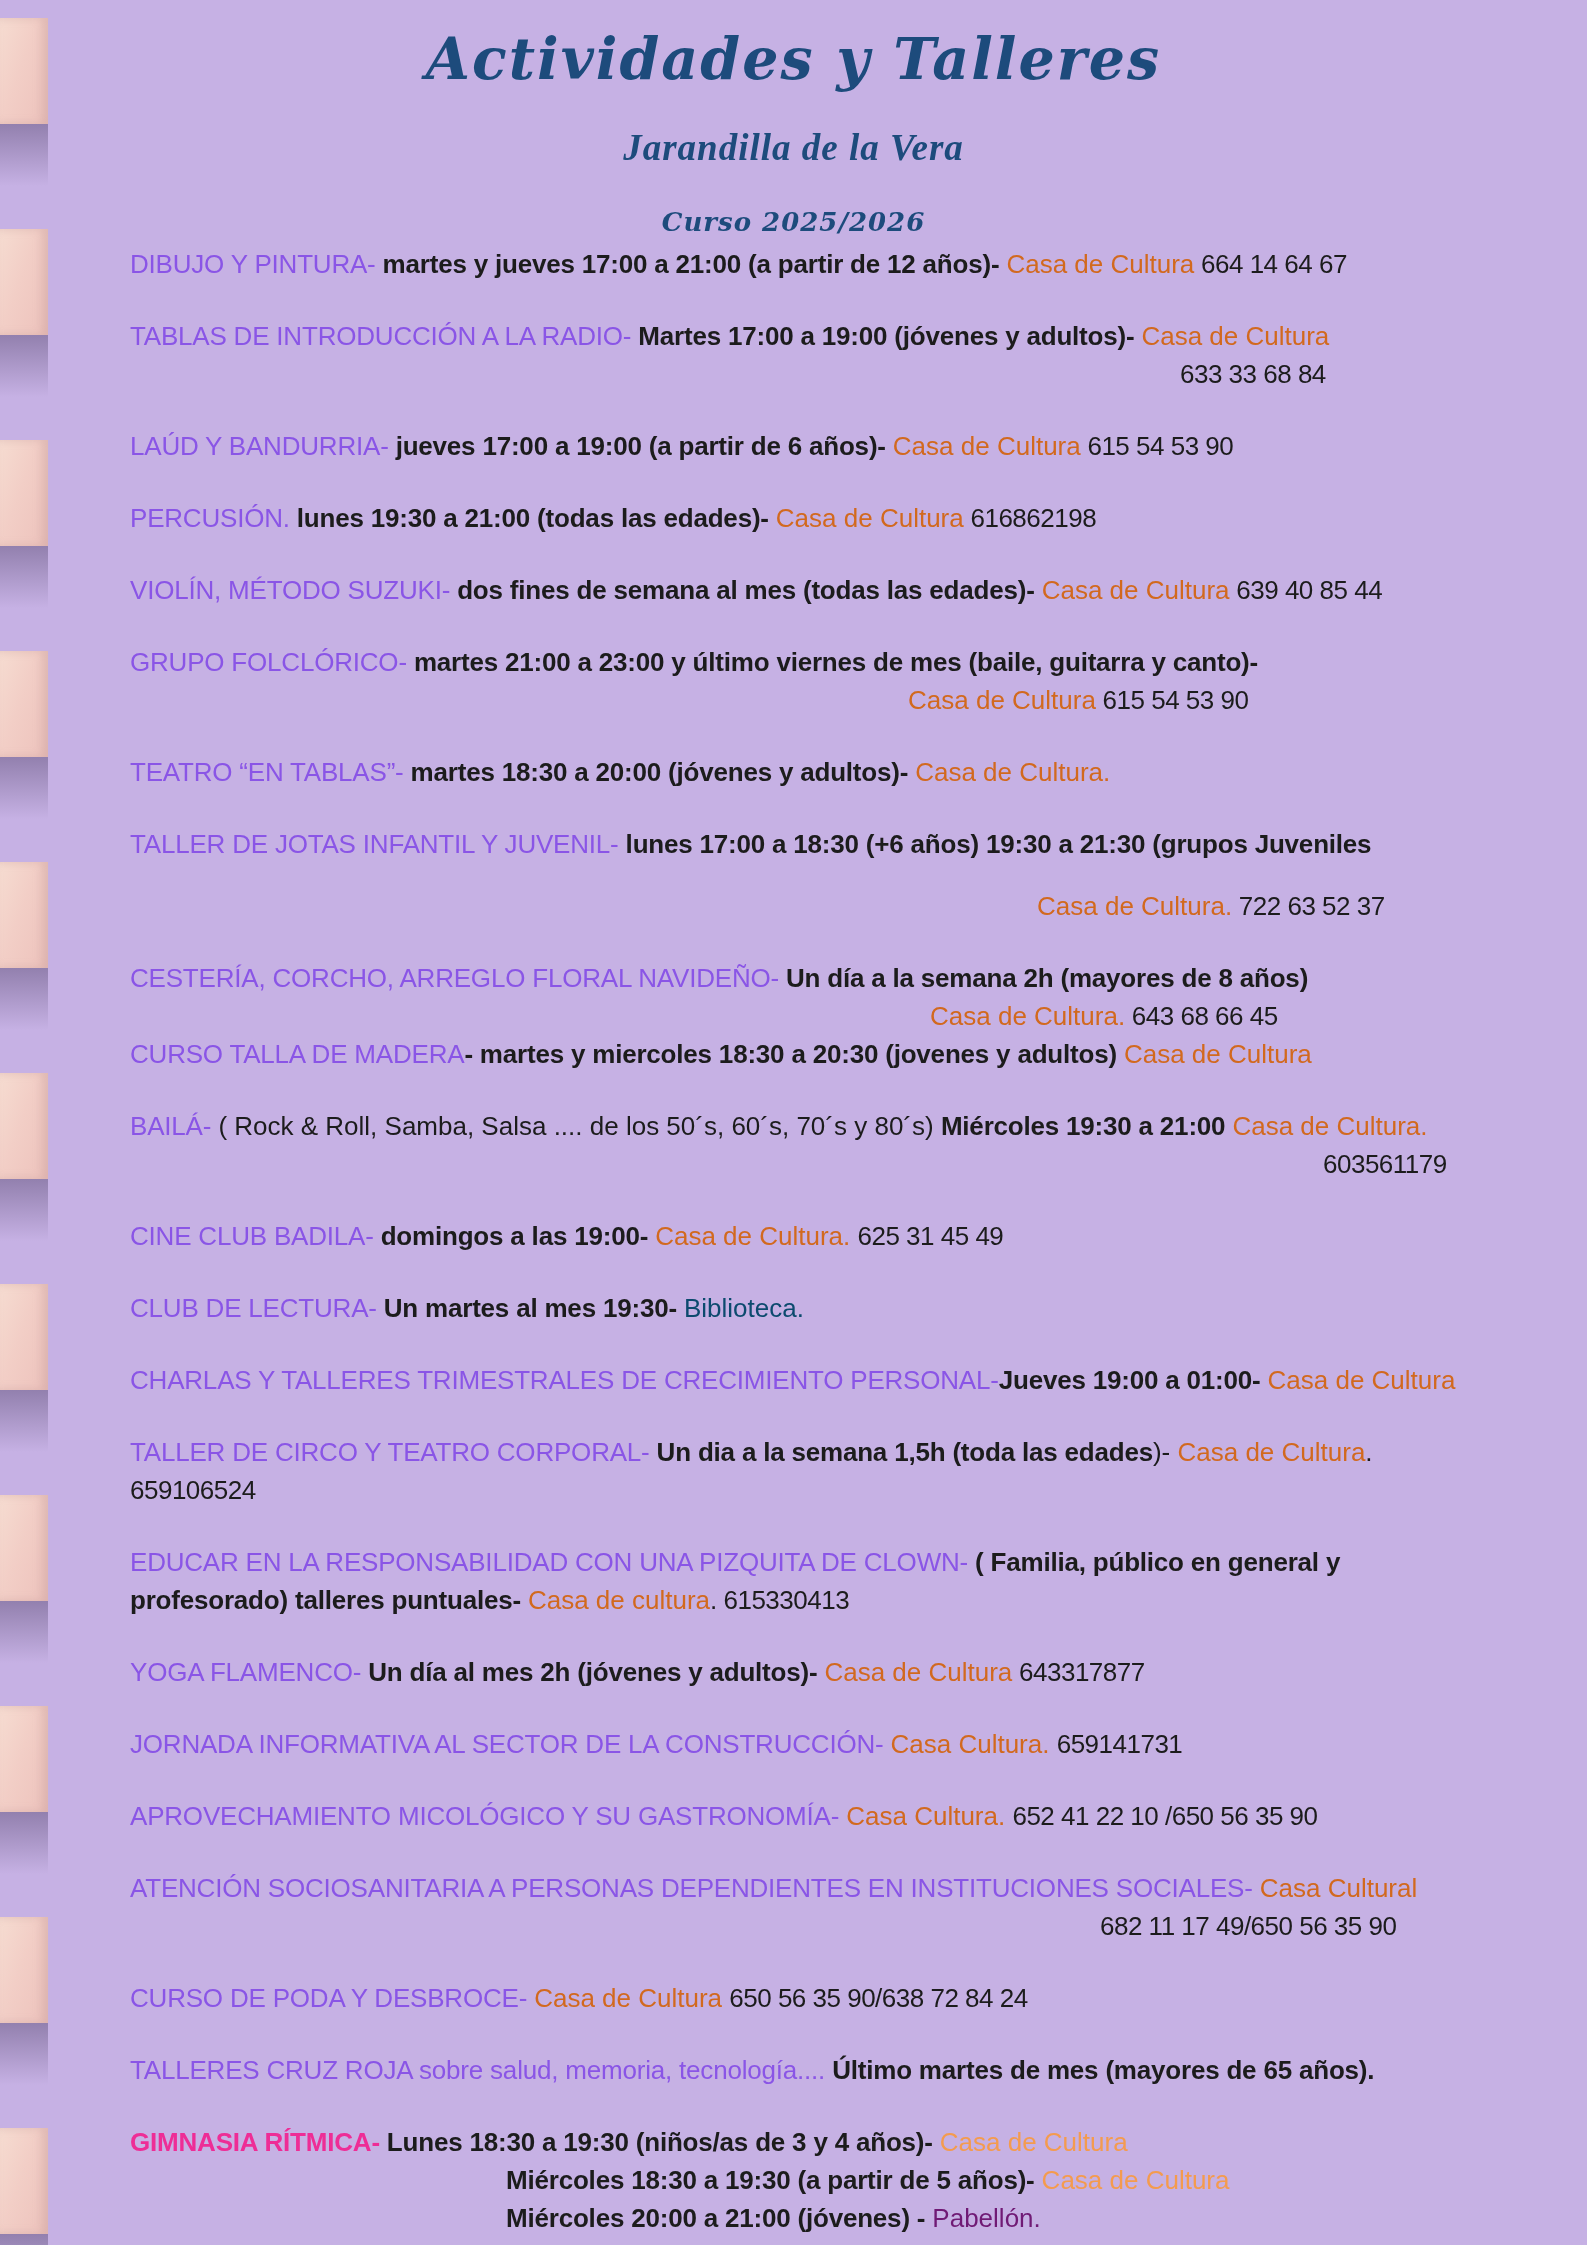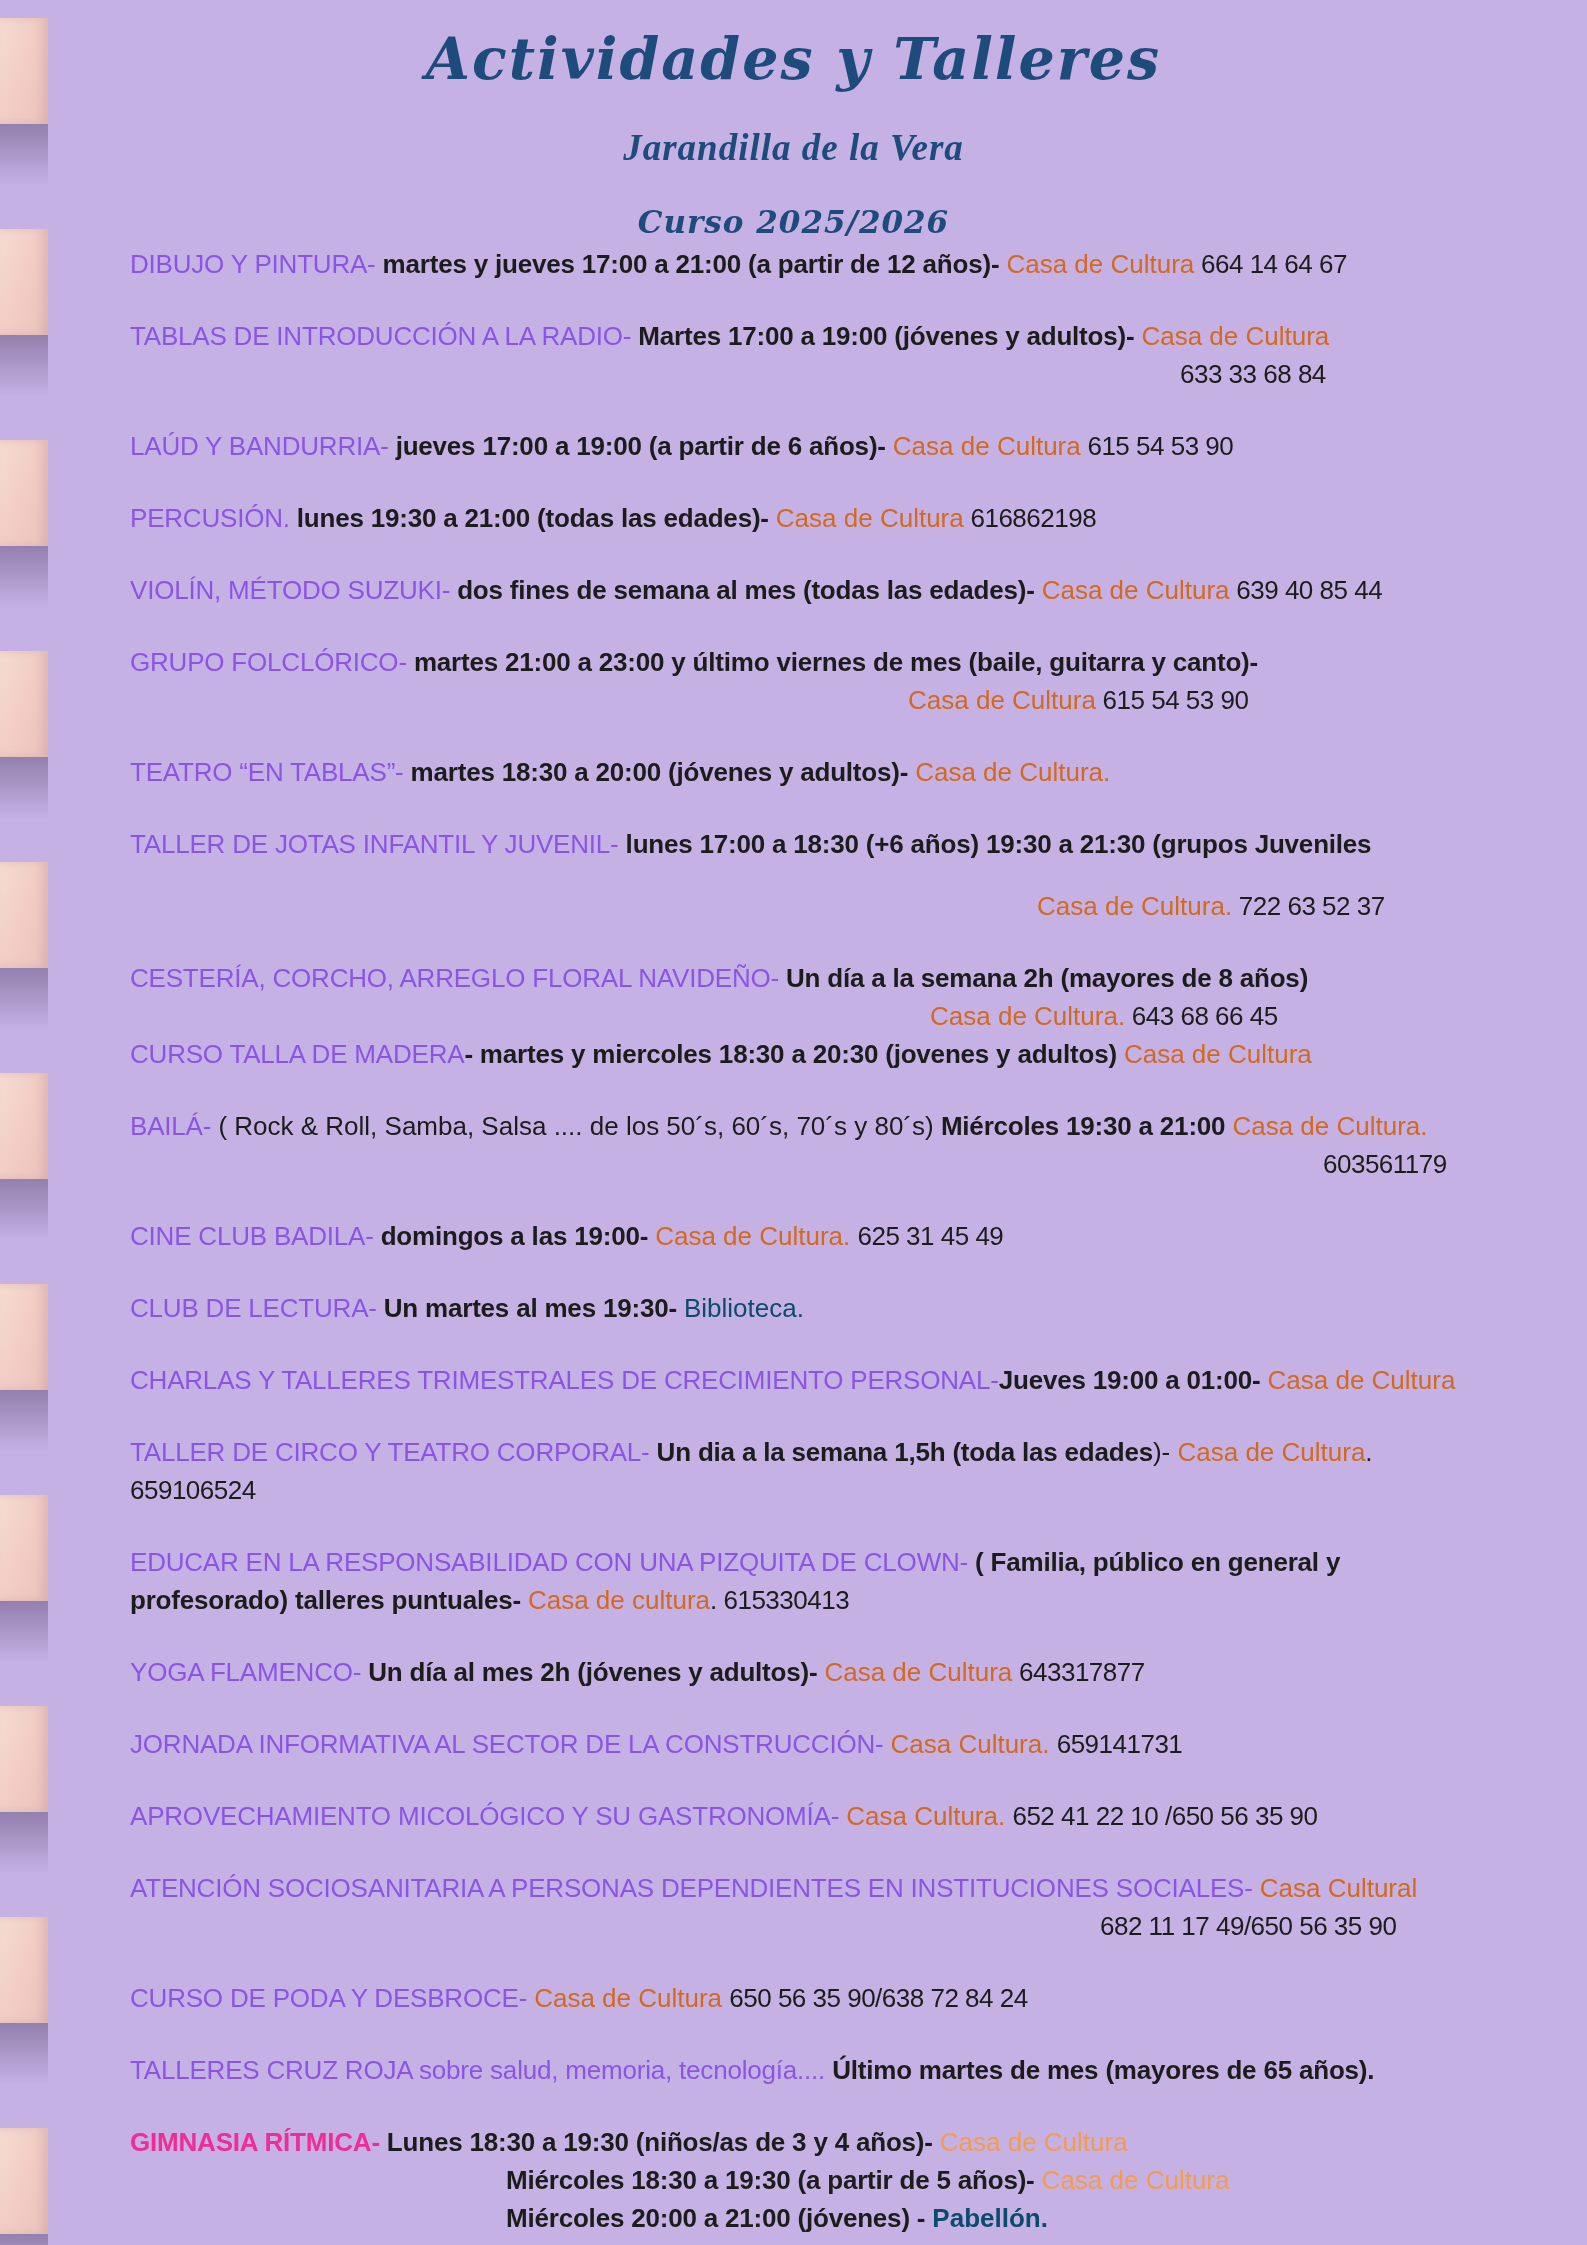--- a/index.html
+++ b/index.html
@@ -26,36 +26,36 @@
   .header .t1{
     font-family:"DejaVu Serif",serif;font-style:italic;font-weight:bold;
     font-size:57px;line-height:94px;letter-spacing:2px;
   }
   .header .t2{
     font-family:Liberation Serif, serif;font-style:italic;font-weight:bold;
     font-size:37px;line-height:51px;margin-top:16px;letter-spacing:1px;
   }
   .header .t3{
     font-family:"DejaVu Serif",serif;font-style:italic;font-weight:bold;
-    font-size:31px;line-height:46px;margin-top:26px;letter-spacing:1px;text-align:center;
+    font-size:26px;line-height:46px;margin-top:26px;letter-spacing:1px;text-align:center;
   }
   
   #list{position:absolute;left:130px;top:245px;right:40px;}
   .entry{margin-top:34px;}
   .entry.first{margin-top:0;}
   .entry.tight{margin-top:0;}
   .line{white-space:nowrap;font-size:26px;line-height:38px;}
   .s-t {color:#8a55e6;font-weight:normal;letter-spacing:-0.2px;}
   .s-tp{color:#ee2d96;font-weight:bold;letter-spacing:-0.2px;}
   .s-b {color:#1c1c1c;font-weight:bold;letter-spacing:-0.2px;}
   .s-r {color:#1c1c1c;font-weight:normal;}
   .s-o {color:#d2691e;font-weight:normal;}
   .s-ol{color:#f49b4e;font-weight:normal;}
   .s-rd{color:#0c4a6e;font-weight:normal;}
-  .s-tl{color:#0c4a6e;font-weight:bold;text-align:center;}
+  .s-tl{color:#701a75;font-weight:normal;text-align:center;}
   .s-ph{color:#1c1c1c;font-weight:normal;letter-spacing:-0.5px;}
 </style>
 </head>
 <body>
 
 <div id="strips">
     <div class="strip" style="top: 18px;"></div>
     <div class="strip" style="top: 229px;"></div>
     <div class="strip" style="top: 440px;"></div>
     <div class="strip" style="top: 651px;"></div>

